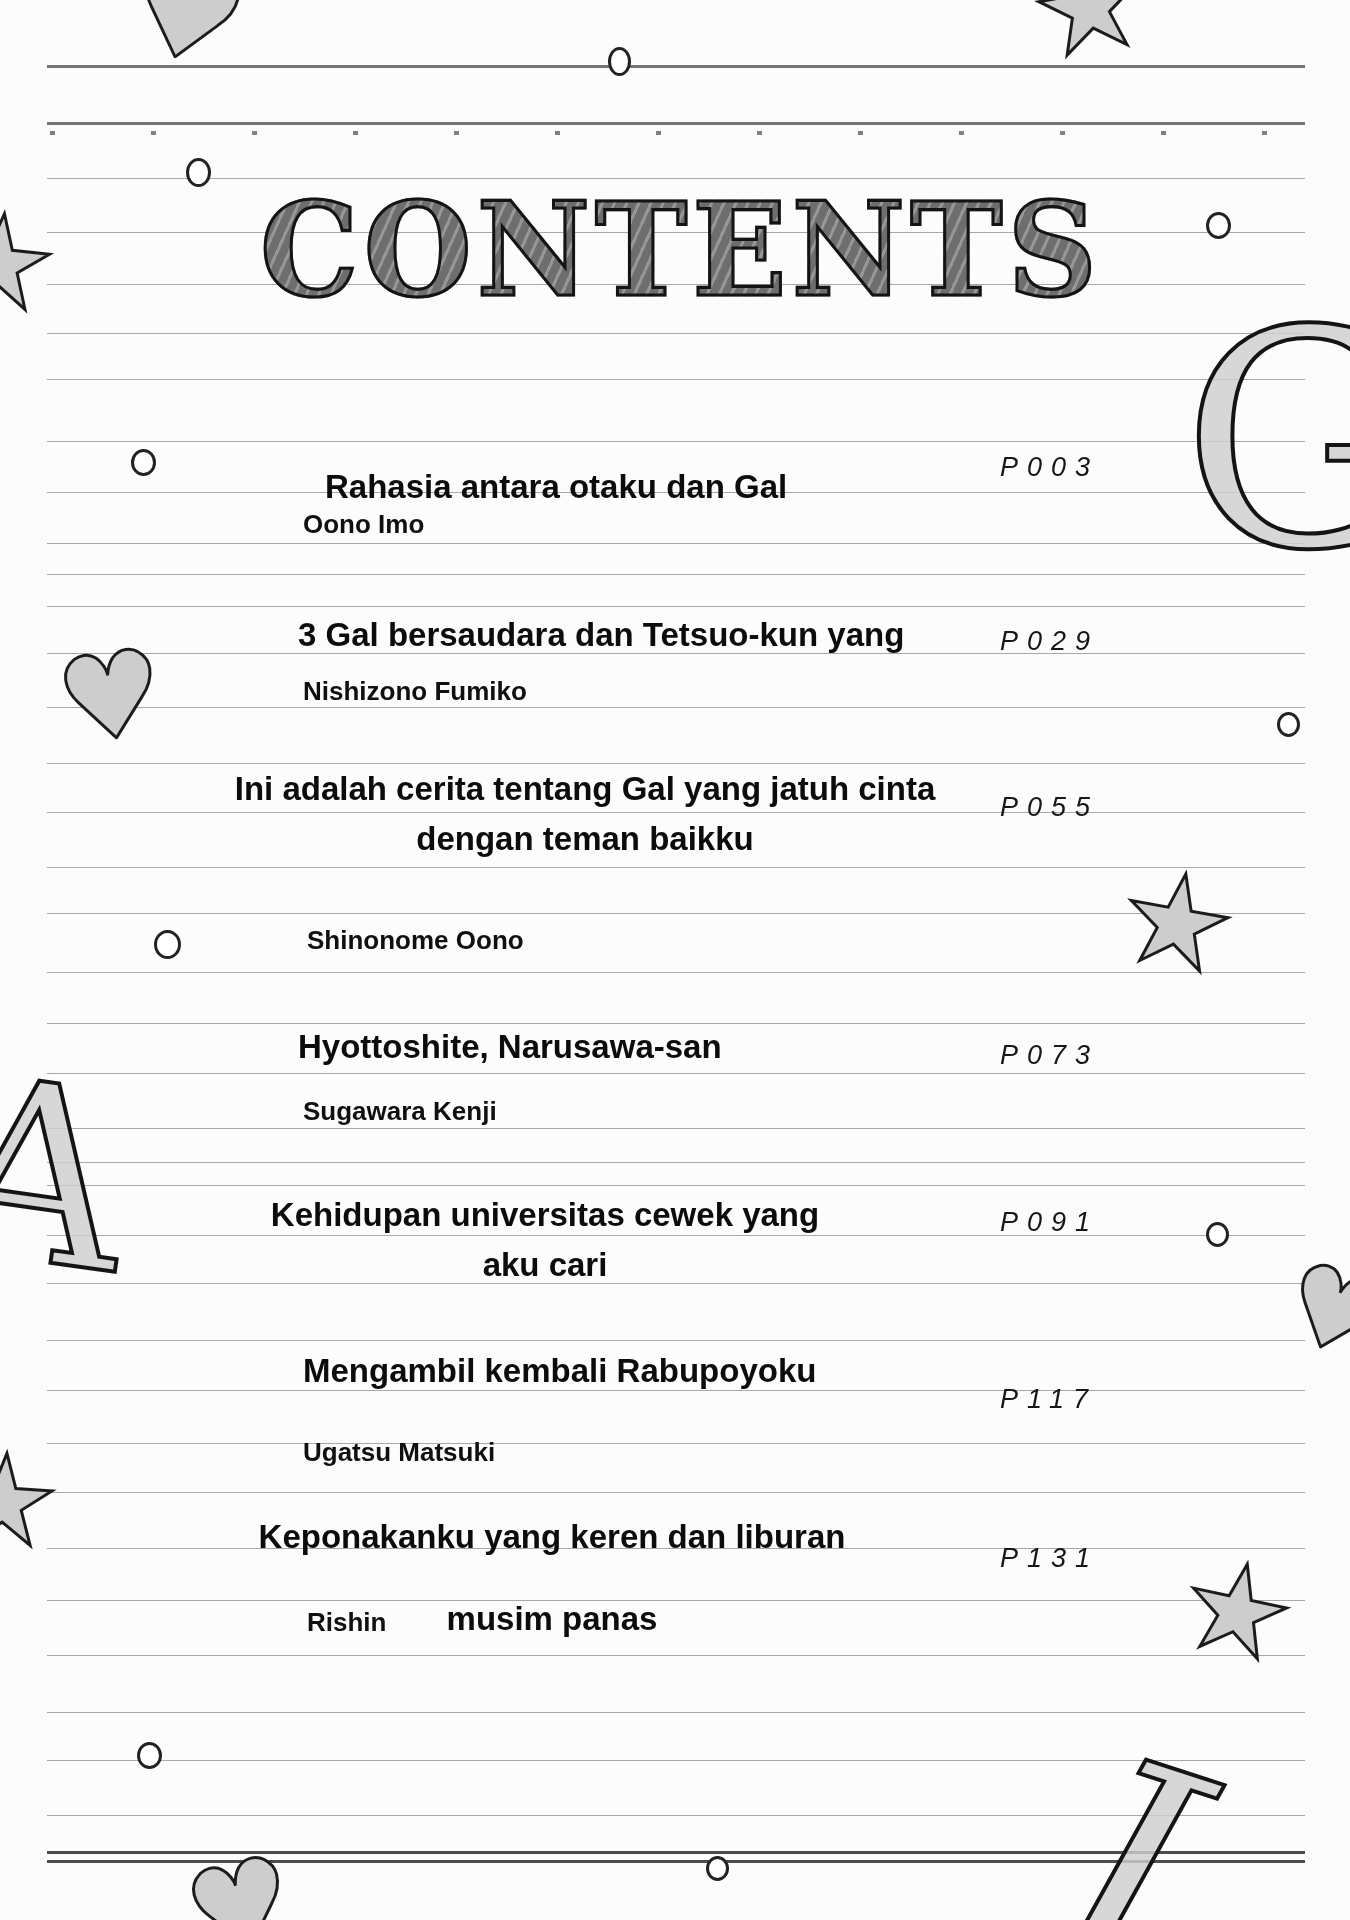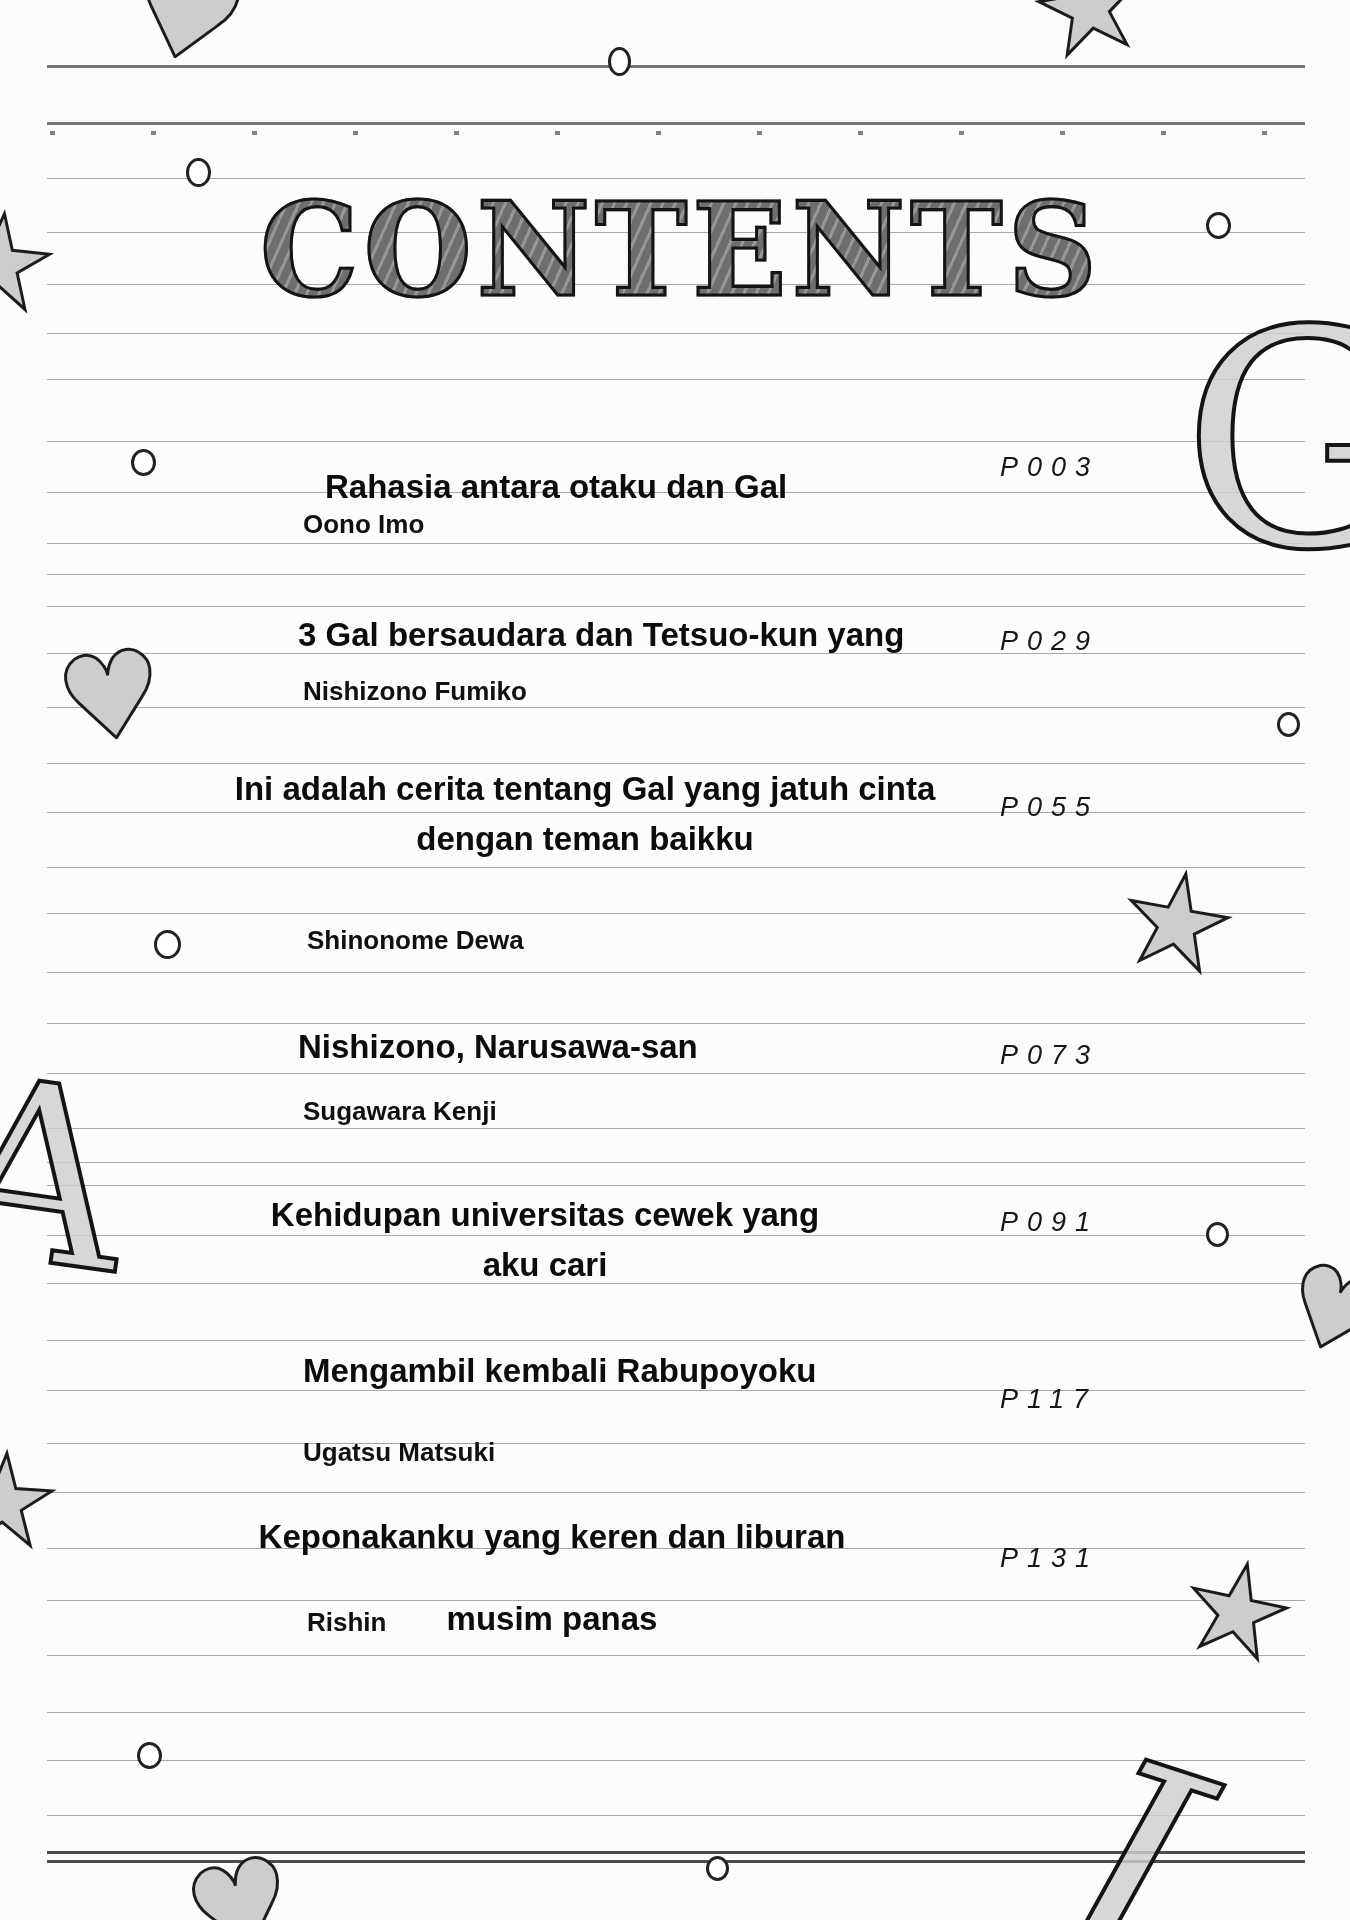--- a/index.html
+++ b/index.html
@@ -114,22 +114,22 @@
   <div id="entries-layer">
       <div class="entry-title" style="top: 468px; left: 293px; margin-left: 32px;">Rahasia antara otaku dan Gal</div>
       <div class="entry-page" style="top: 452px;">P003</div>
       <div class="entry-author" style="left: 303px; top: 509px;">Oono Imo</div>
       <div class="entry-title" style="top: 616px; left: 298px;">3 Gal bersaudara dan Tetsuo-kun yang</div>
       <div class="entry-page" style="top: 626px;">P029</div>
       <div class="entry-author" style="left: 303px; top: 676px;">Nishizono Fumiko</div>
       <div class="entry-title centered" style="top: 770px; left: 585px; text-align: right;">Ini adalah cerita tentang Gal yang jatuh cinta</div>
       <div class="entry-title centered" style="top: 820px; left: 585px;">dengan teman baikku</div>
       <div class="entry-page" style="top: 792px;">P055</div>
-      <div class="entry-author" style="left: 307px; top: 925px;">Shinonome Dewa</div>
-      <div class="entry-title" style="top: 1028px; left: 298px;">Nishizono, Narusawa-san</div>
+      <div class="entry-author" style="left: 307px; top: 925px;">Shinonome Oono</div>
+      <div class="entry-title" style="top: 1028px; left: 298px;">Hyottoshite, Narusawa-san</div>
       <div class="entry-page" style="top: 1040px;">P073</div>
       <div class="entry-author" style="left: 303px; top: 1096px;">Sugawara Kenji</div>
       <div class="entry-title centered" style="top: 1196px; left: 545px;">Kehidupan universitas cewek yang</div>
       <div class="entry-title centered" style="top: 1246px; left: 545px;">aku cari</div>
       <div class="entry-page" style="top: 1207px;">P091</div>
       <div class="entry-title" style="top: 1352px; left: 303px;">Mengambil kembali Rabupoyoku</div>
       <div class="entry-page" style="top: 1384px;">P117</div>
       <div class="entry-author" style="left: 303px; top: 1437px;">Ugatsu Matsuki</div>
       <div class="entry-title centered" style="top: 1518px; left: 552px;">Keponakanku yang keren dan liburan</div>
       <div class="entry-title centered" style="top: 1600px; left: 552px;">musim panas</div>

